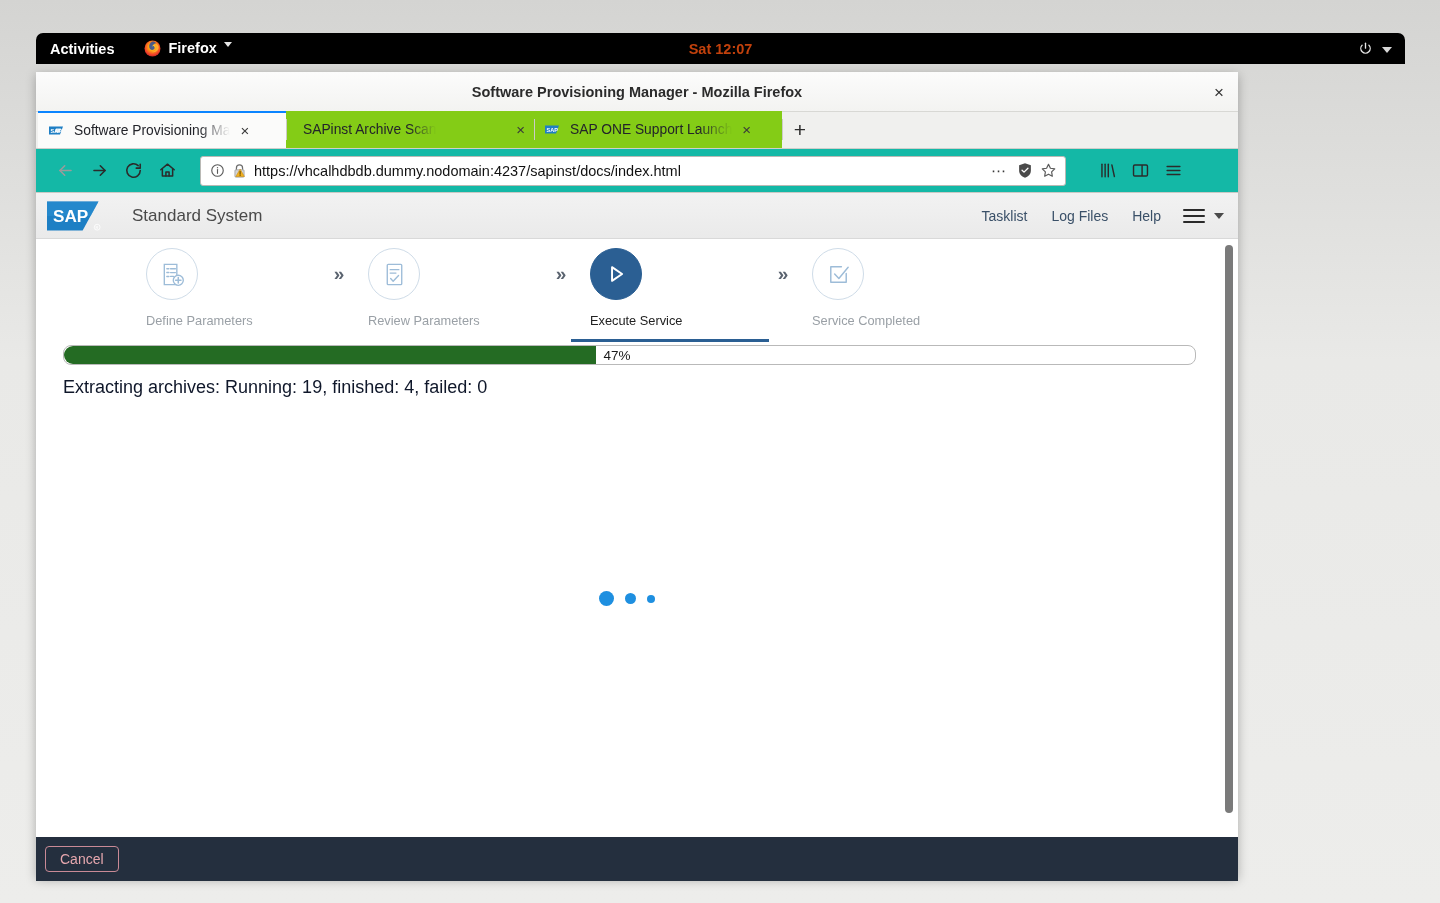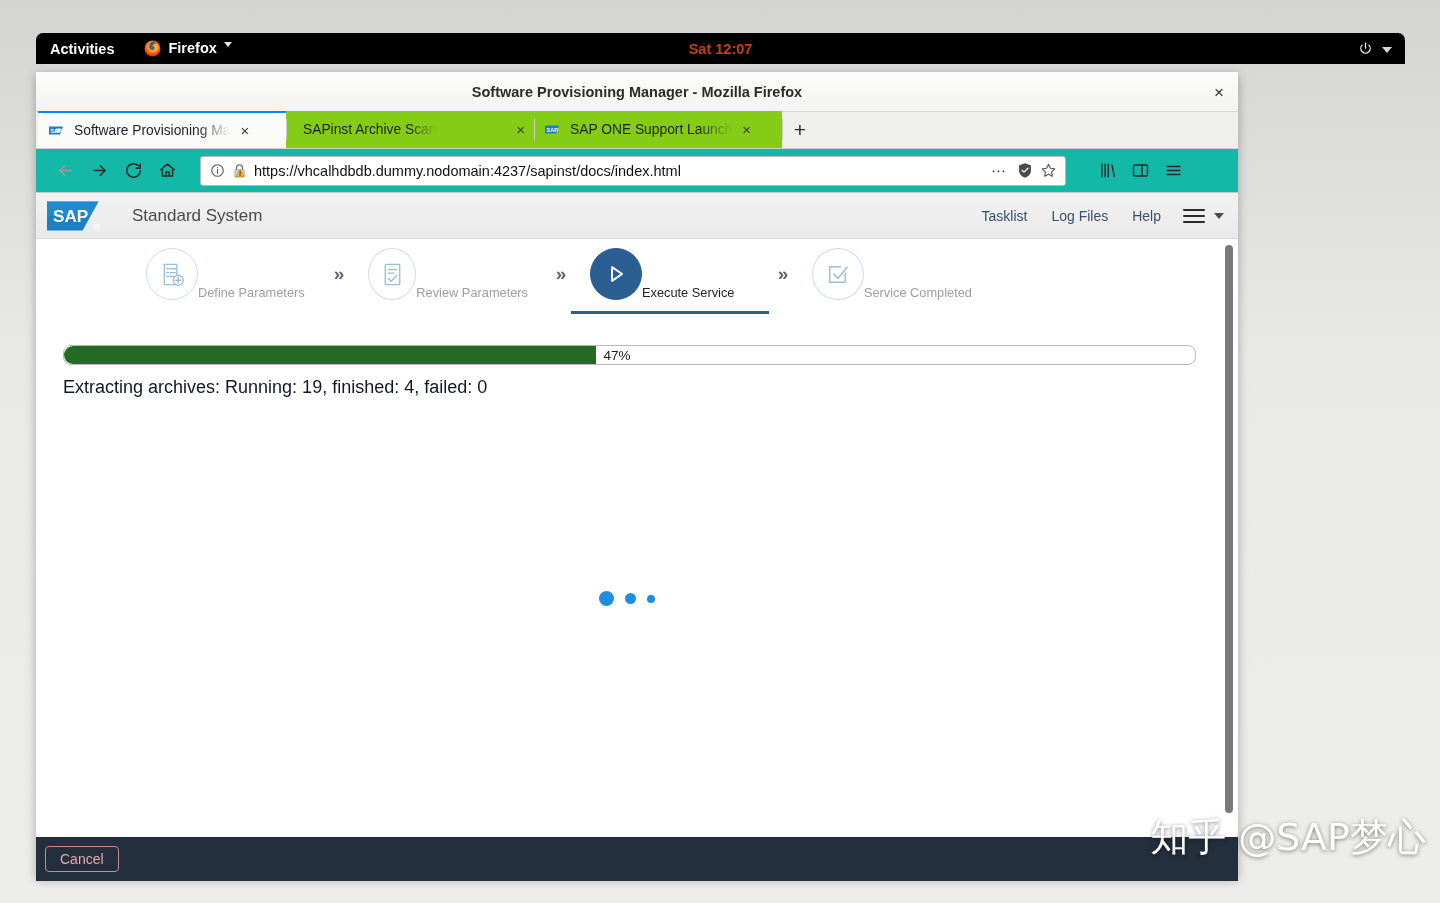--- a/index.html
+++ b/index.html
@@ -223,21 +223,21 @@
   
   #steps {
     position: relative;
     height: 110px;
     display: flex; align-items: flex-start; justify-content: flex-start;
     padding-left: 110px;
     padding-top: 9px;
   }
   .step {
     width: 160px;
-    display: flex; flex-direction: row; align-items: flex-end;
+    display: flex; flex-direction: column; align-items: flex-start;
     position: relative;
   }
   .step-circle {
     width: 52px; height: 52px; border-radius: 50%;
     border: 1.5px solid #cfdce8;
     display: flex; align-items: center; justify-content: center;
     background: #fff;
   }
   .step.current .step-circle {
     background: #2b5f93;
@@ -595,14 +595,13 @@
       <div id="pagescroll">
         <div class="thumb"></div>
       </div>
     </div>
 
     <div id="bottombar" style="background: rgb(36, 47, 62);">
       <button id="cancelbtn" style="color: rgb(230, 167, 174);">Cancel</button>
     </div>
   </div>
 
-  <div id="watermark-outer">知乎 @SAP梦心</div>
 </div>
 
 </body></html>

